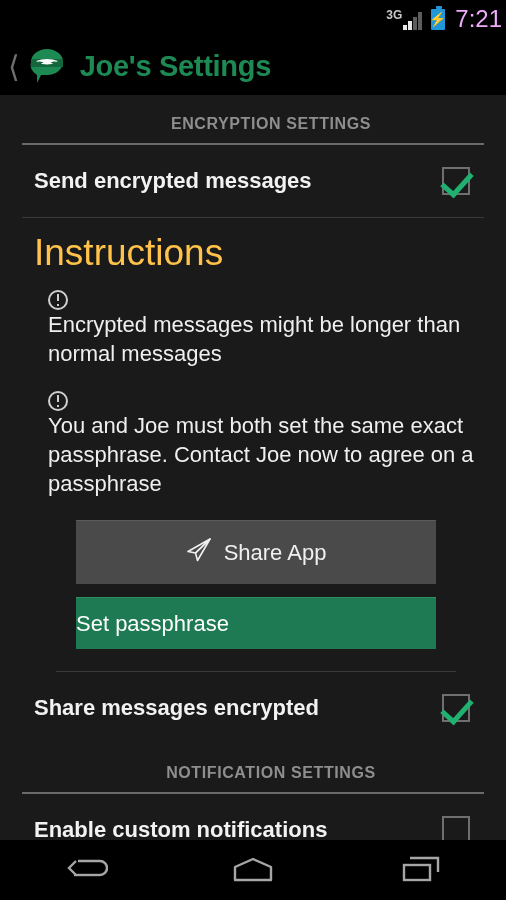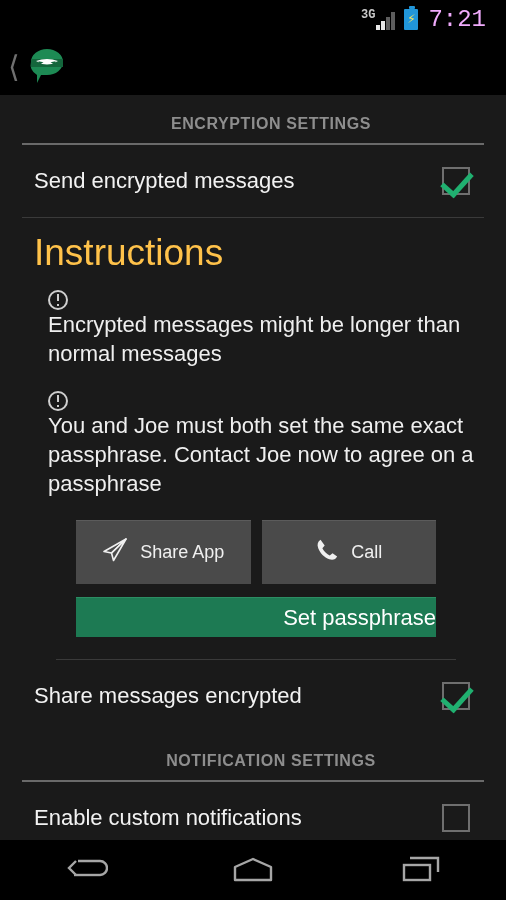--- a/index.html
+++ b/index.html
@@ -8,21 +8,21 @@
     background:#000;
     font-family:"Liberation Sans", sans-serif;
     overflow:hidden;
   }
   #screen { position:relative; width:506px; height:900px; background:#1a1a1a; }
 
   
   .statusbar {
     position:absolute; top:0; left:0; width:506px; height:38px;
     background:#000; display:flex; align-items:center;
-    justify-content:flex-end; padding-right:20px;font-family:Liberation Mono, monospace;
+    justify-content:flex-end; padding-right:4px;
   }
   .sb-net { display:flex; align-items:flex-end; margin-right:8px; }
   .sb-3g { font-size:12px; font-weight:bold; color:#c9c9c9; line-height:1;
            margin-right:1px; margin-bottom:9px; }
   .sb-bars { display:flex; align-items:flex-end; height:19px; }
   .sb-bars i { display:block; width:4px; margin-right:1px; background:#9a9a9a; }
   .sb-bars i:nth-child(1){ height:5px;  background:#e8e8e8; }
   .sb-bars i:nth-child(2){ height:9px;  background:#e8e8e8; }
   .sb-bars i:nth-child(3){ height:13px; background:#5d5d5d; }
   .sb-bars i:nth-child(4){ height:18px; background:#5d5d5d; }
@@ -50,21 +50,21 @@
   .content { position:absolute; top:95px; left:0; width:506px; height:745px;
              background:#1a1a1a; overflow:hidden; }
 
   .section-header { padding:20px 0 6px 36px;text-align:center; }
   .section-header span { font-size:16px; font-weight:bold; color:#8e8e8e;
              letter-spacing:0.6px; }
   .rule-thick { height:2px; background:#6a6a6a; margin:4px 22px 0 22px; }
   .rule-thin  { height:1px; background:#3a3a3a; margin:0 22px; }
 
   .pref-row { display:flex; align-items:center; justify-content:space-between;
-              padding:22px 36px 22px 34px; }
+              padding:22px 36px 22px 34px;font-weight:bold; }
   .pref-title { font-size:22px; color:#f2f2f2; }
 
   .cbox { width:28px; height:28px; border:2px solid #6f6f6f; background:transparent;
           position:relative; flex:none; }
   .cbox.checked::after {
     content:""; position:absolute; left:4px; top:-3px; width:13px; height:25px;
     border:solid #20b070; border-width:0 5px 5px 0; transform:rotate(42deg);
   }
 
   
@@ -77,27 +77,27 @@
                  transform:translateX(-50%); width:2px; height:7px; background:#cfcfcf; }
   .bullet-icon::before { content:""; position:absolute; left:50%; bottom:2px;
                  transform:translateX(-50%); width:2px; height:2px; background:#cfcfcf; }
   .bullet-text { font-size:22px; color:#efefef; line-height:1.33; }
 
   .btn-row { display:flex; gap:11px; padding:6px 42px 0 42px; }
   .btn {
     flex:1; height:64px; background:#4a4a4a; border:none;
     border-top:1px solid #5b5b5b;
     display:flex; align-items:center; justify-content:center; gap:12px;
-    color:#f0f0f0; font-size:18px; font-family:"Liberation Sans", sans-serif;
+    color:#f0f0f0; font-size:22px; font-family:"Liberation Sans", sans-serif;
   }
   .btn-primary {
-    margin:13px 42px 0 42px; height:40px; background:#1d7a53;
+    margin:13px 42px 0 42px; height:52px; background:#1d7a53;
     border:none; border-top:1px solid #2c8d63; width:calc(100% - 84px);
     color:#ffffff; font-size:22px; display:flex; align-items:center;
-    justify-content:flex-end; font-family:"Liberation Sans", sans-serif;
+    justify-content:flex-start; font-family:"Liberation Sans", sans-serif;
   }
 
   .instr-bottom-rule { height:1px; background:#3a3a3a; margin:22px 22px 0 22px; }
 
   
   .navbar { position:absolute; bottom:0; left:0; width:506px; height:60px;
             background:#000; display:flex; align-items:center;
             justify-content:space-around; }
   .nav-btn { width:80px; height:48px; display:flex; align-items:center;
              justify-content:center; }
@@ -127,20 +127,21 @@
     <div class="ab-back">⟨</div>
     <div class="ab-logo">
       <svg viewBox="0 0 42 42" width="42" height="42">
         <path d="M5 16 a16 13 0 0 1 32 0 a16 13 0 0 1 -16 13 h-6 l-4 8 v-8 a16 13 0 0 1 -6 -13 z" fill="#1d8a54"></path>
         <path d="M5 13 h32 v8 h-32 z" fill="#14663c"></path>
         <path d="M10 15 q11 -4 22 0 q-11 7 -22 0 z" fill="#ffffff"></path>
         <path d="M12.5 15.3 l5 1 l-4.6 2.4 z" fill="#14663c"></path>
         <path d="M29.5 15.3 l-5 1 l4.6 2.4 z" fill="#14663c"></path>
       </svg>
     </div>
+    <div class="ab-title">Joe's Settings</div>
   </div>
 
   <div class="content">
 
     <div class="section-header">
       <span>ENCRYPTION SETTINGS</span>
     </div>
     <div class="rule-thick"></div>
 
     <div class="pref-row">
@@ -165,28 +166,20 @@
       <div class="btn-row">
         <button class="btn">
           <span>
             <svg viewBox="0 0 26 26" width="26" height="26">
               <path d="M24 2 L2 14.5 l7.5 1.5 z" fill="none" stroke="#f0f0f0" stroke-width="1.6" stroke-linejoin="round"></path>
               <path d="M24 2 L9.5 16 l2 7.5 z" fill="none" stroke="#f0f0f0" stroke-width="1.6" stroke-linejoin="round"></path>
             </svg>
           </span>
           <span>Share App</span>
         </button>
-        <button class="btn">
-          <span>
-            <svg viewBox="0 0 26 26" width="24" height="24">
-              <path d="M6 2 C3 4 2 7 3.5 11 C5.5 16.5 10 21 15.5 23 C19.5 24.3 22.5 23 24 20 L19 16.5 L16 19 C13 17.5 9.5 14 8 11 L10.5 8 z" fill="#f0f0f0"></path>
-            </svg>
-          </span>
-          <span>Call</span>
-        </button>
       </div>
 
       <button class="btn-primary">
         <span>Set passphrase</span>
       </button>
 
       <div class="instr-bottom-rule"></div>
     </div>
 
     <div class="pref-row">

